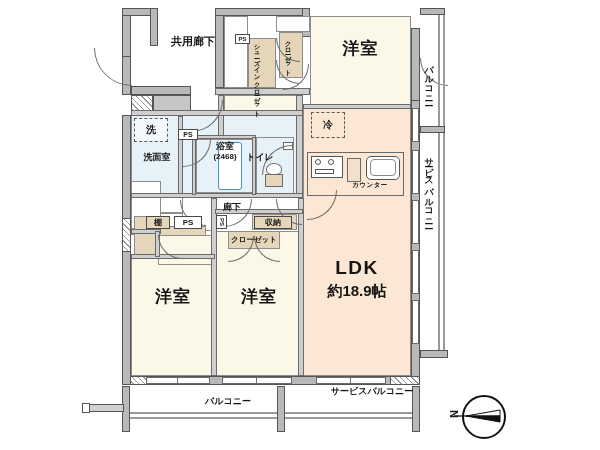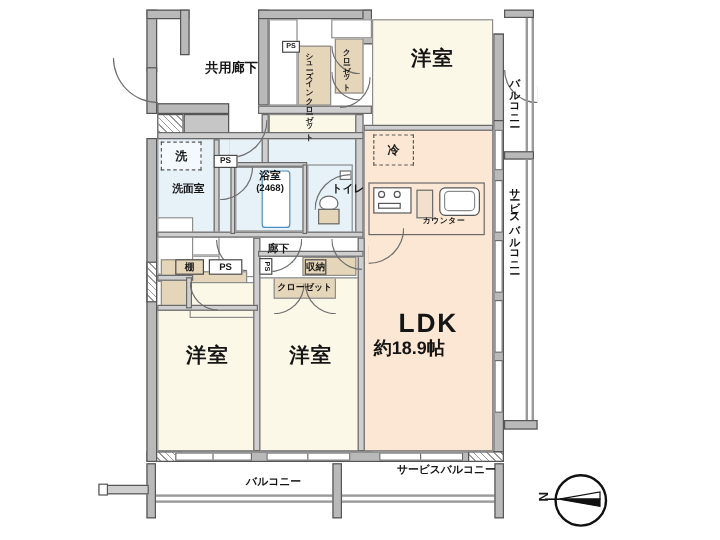--- a/index.html
+++ b/index.html
@@ -22,21 +22,21 @@
   .r-white{background:#ffffff;}
   .r-gray{background:#c6c6c6;}
   .noborder{border:none;}
 
   .label{position:absolute;text-align:center;line-height:1.05;white-space:nowrap;color:#151515;}
   .lbl-room{font-size:17px;font-weight:700;letter-spacing:1px;}
   .lbl-sub{font-size:15px;font-weight:700;}
   .lbl-mid{font-size:11px;font-weight:700;}
   .lbl-sm{font-size:8px;font-weight:700;line-height:1.12;}
   .lbl-xs{font-size:6.5px;font-weight:700;line-height:1.12;}
-  .lbl-ldk{font-size:22px;font-weight:700;letter-spacing:1.5px;}
+  .lbl-ldk{font-size:19px;font-weight:700;letter-spacing:1.5px;}
 
   
   .tag{position:absolute;background:#ffffff;border:1px solid #4a4a4a;
        font-size:8px;font-weight:700;display:flex;align-items:center;
        justify-content:center;box-sizing:border-box;line-height:1;}
   .tag-tan{background:#e6d6b9;}
 
   
   .vert{writing-mode:vertical-rl;text-orientation:upright;}
 
@@ -213,51 +213,51 @@
   <div class="wall" style="left:420px;top:350px;width:28px;height:8px;"></div>
 
   <div class="abs" style="left:130px;top:412px;width:290px;height:2px;background:#9a9a9a;"></div>
   <div class="abs" style="left:130px;top:417px;width:290px;height:2px;background:#9a9a9a;"></div>
   <div class="wall" style="left:122px;top:386px;width:8px;height:46px;"></div>
   <div class="wall" style="left:277px;top:386px;width:8px;height:46px;"></div>
   <div class="wall" style="left:412px;top:386px;width:8px;height:46px;"></div>
   <div class="abs" style="left:82px;top:404px;width:42px;height:8px;border:1px solid #555;background:#cfcfcf;"></div>
   <div class="abs" style="left:82px;top:403px;width:8px;height:10px;border:1px solid #555;background:#fff;"></div>
 
-  <div class="label lbl-mid" style="left:158px;top:52px;width:70px;">共用廊下</div>
+  <div class="label lbl-mid" style="left:158px;top:36px;width:70px;">共用廊下</div>
 
 
   <div class="label lbl-room" style="left:311px;top:40px;width:99px;">洋室</div>
 
   <div class="label lbl-ldk" style="left:306px;top:258px;width:102px;">LDK</div>
-  <div class="label lbl-sub" style="left:290px;top:283px;width:102px;">約18.9帖</div>
+  <div class="label lbl-sub" style="left:306px;top:283px;width:102px;">約18.9帖</div>
 
   <div class="label lbl-room" style="left:131px;top:288px;width:84px;">洋室</div>
 
   <div class="label lbl-room" style="left:216px;top:288px;width:86px;">洋室</div>
 
   <div class="label lbl-sm" style="left:134px;top:152px;width:46px;font-size:9px;">洗面室</div>
   <div class="label lbl-sm" style="left:196px;top:141px;width:58px;font-size:9px;">浴室</div>
   <div class="label lbl-sm" style="left:196px;top:153px;width:58px;font-size:8px;">(2468)</div>
-  <div class="label lbl-sm" style="left:272px;top:152px;width:36px;font-size:9px;">トイレ</div>
+  <div class="label lbl-sm" style="left:242px;top:152px;width:36px;font-size:9px;">トイレ</div>
   <div class="label lbl-sm" style="left:212px;top:202px;width:40px;font-size:9px;">廊下</div>
 
   <div class="label vert lbl-xs" style="left:250px;top:40px;height:46px;width:11px;">シューズインクローゼット</div>
 
   <div class="label vert lbl-xs" style="left:281px;top:34px;height:42px;width:11px;">クローゼット</div>
 
 
   <div class="label lbl-xs" style="left:228px;top:236px;width:52px;font-size:7.5px;">クローゼット</div>
 
   <div class="tag tag-tan" style="left:146px;top:216px;width:24px;height:13px;">棚</div>
   <div class="tag" style="left:174px;top:216px;width:28px;height:13px;">PS</div>
   <div class="tag" style="left:178px;top:129px;width:20px;height:11px;font-size:7px;">PS</div>
   <div class="tag" style="left:235px;top:34px;width:15px;height:10px;font-size:6px;">PS</div>
   <div class="tag" style="left:216px;top:215px;width:11px;height:14px;font-size:6px;writing-mode:vertical-rl;">PS</div>
-  <div class="tag tag-tan" style="left:254px;top:216px;width:18px;height:13px;">収納</div>
+  <div class="tag tag-tan" style="left:254px;top:216px;width:38px;height:13px;">収納</div>
 
   <div class="label" style="left:340px;top:182px;width:60px;font-size:6.5px;font-weight:700;letter-spacing:0.5px;">カウンター</div>
 
   <div class="label vert lbl-sm" style="left:422px;top:40px;height:78px;width:12px;font-size:9px;">バルコニー</div>
   <div class="label vert lbl-sm" style="left:422px;top:132px;height:110px;width:12px;font-size:9px;">サービスバルコニー</div>
   <div class="label lbl-sm" style="left:178px;top:396px;width:100px;font-size:9px;">バルコニー</div>
   <div class="label lbl-sm" style="left:318px;top:386px;width:108px;font-size:9px;">サービスバルコニー</div>
 
   <div class="compass" style="left:450px;top:390px;width:60px;height:50px;">
     <div class="circ" style="left:12px;top:5px;"></div>

